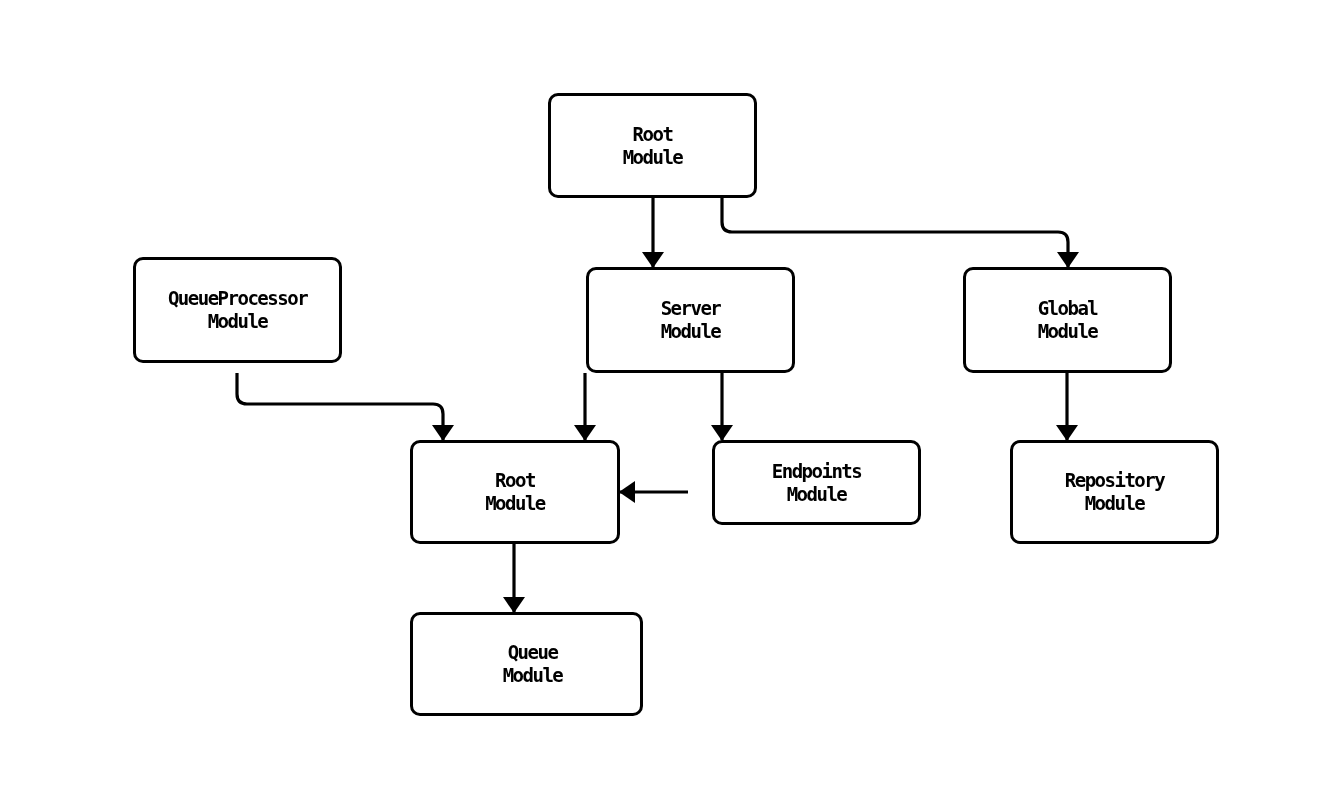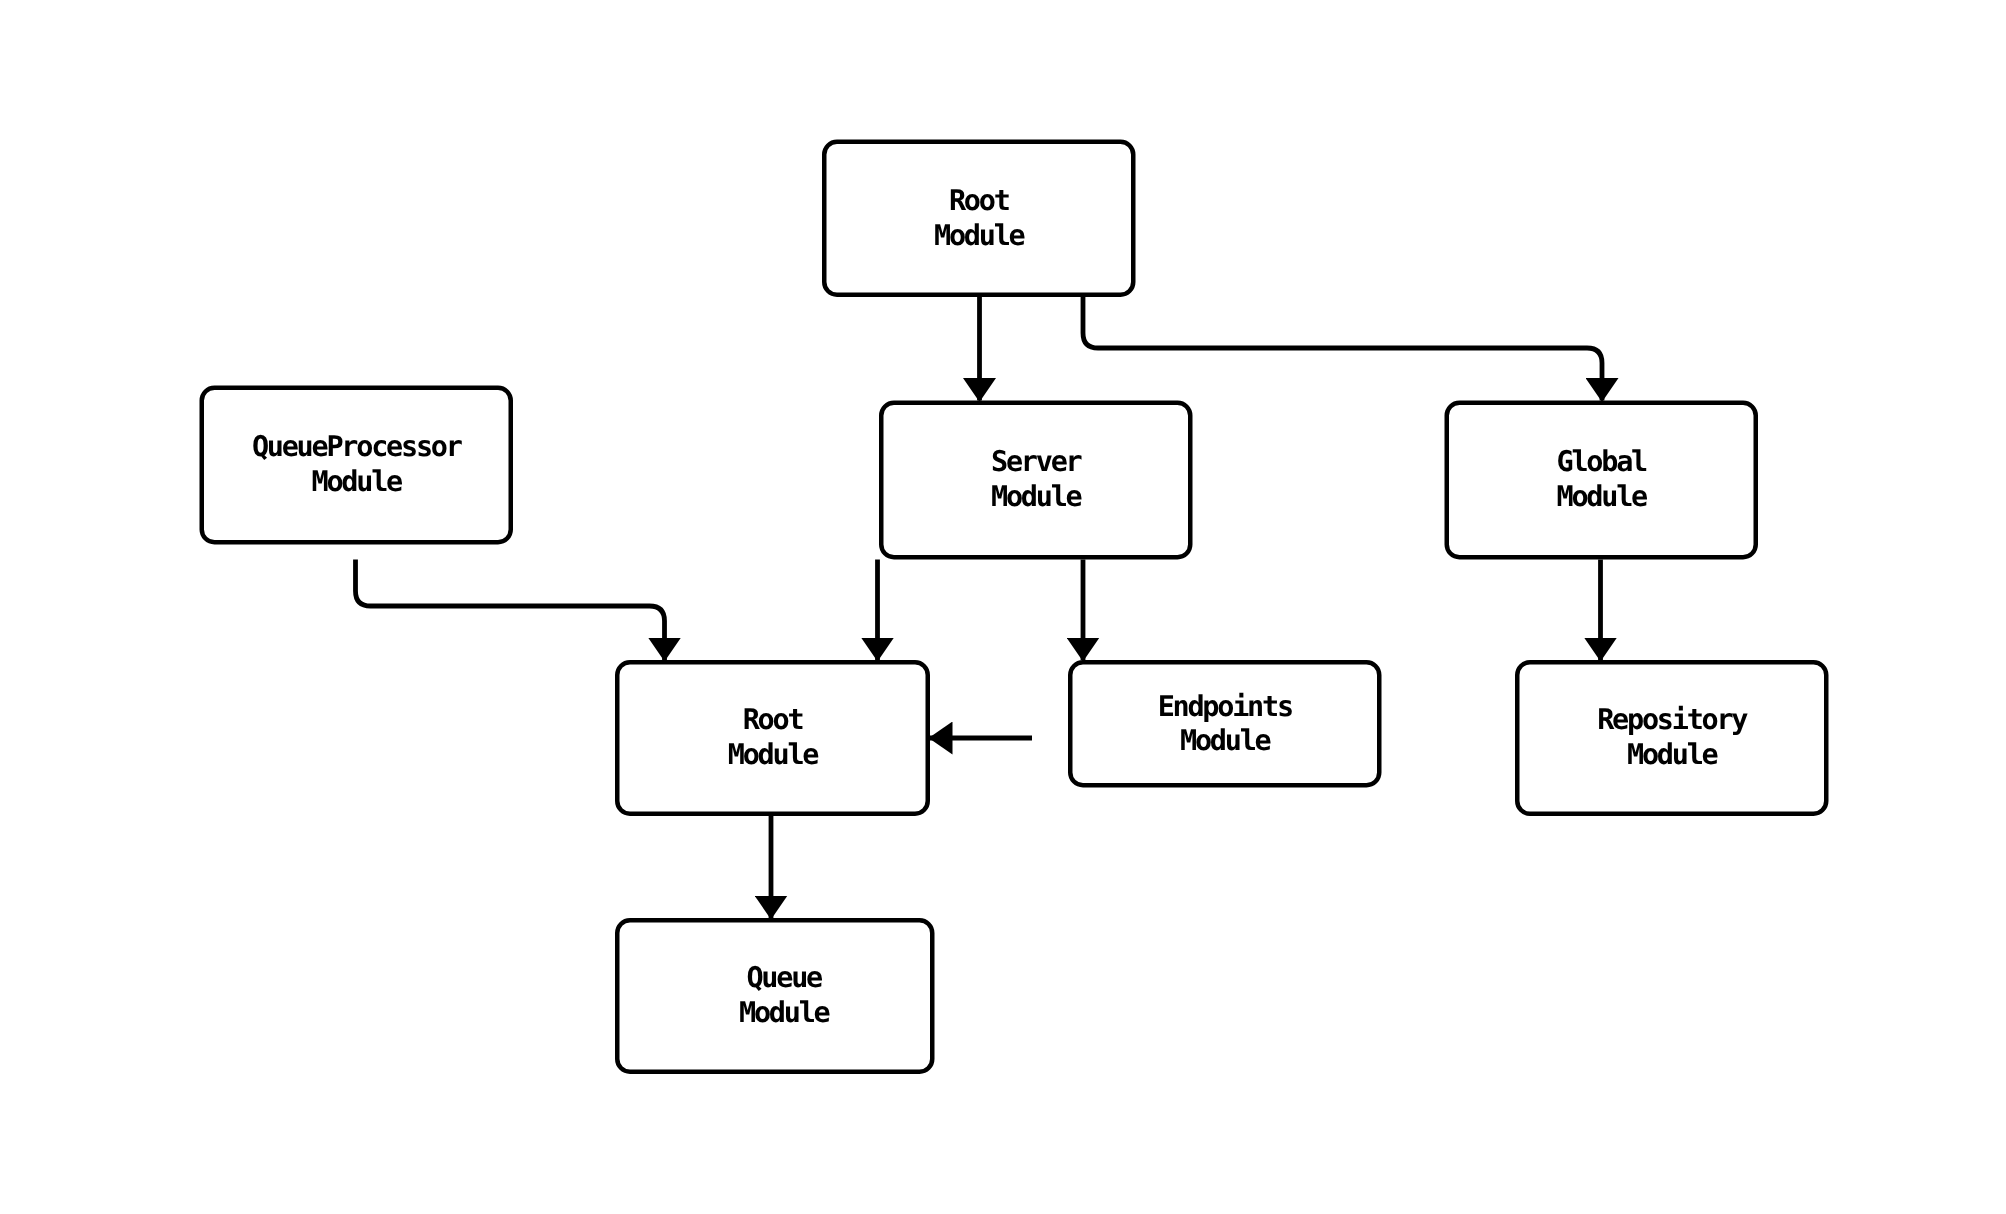--- a/index.html
+++ b/index.html
@@ -91,17 +91,17 @@
 Module</span>
   </div>
     <div class="node" style="left: 712px; top: 440px; width: 209px; height: 85px;">
     <span class="node-label">Endpoints
 Module</span>
   </div>
     <div class="node" style="left: 1010px; top: 440px; width: 209px; height: 104px;">
     <span class="node-label">Repository
 Module</span>
   </div>
-    <div class="node" style="left: 410px; top: 612px; width: 213px; height: 104px; padding-left: 12px;">
+    <div class="node" style="left: 410px; top: 612px; width: 233px; height: 104px; padding-left: 12px;">
     <span class="node-label">Queue
 Module</span>
   </div>
   </div>
 
 </body></html>

